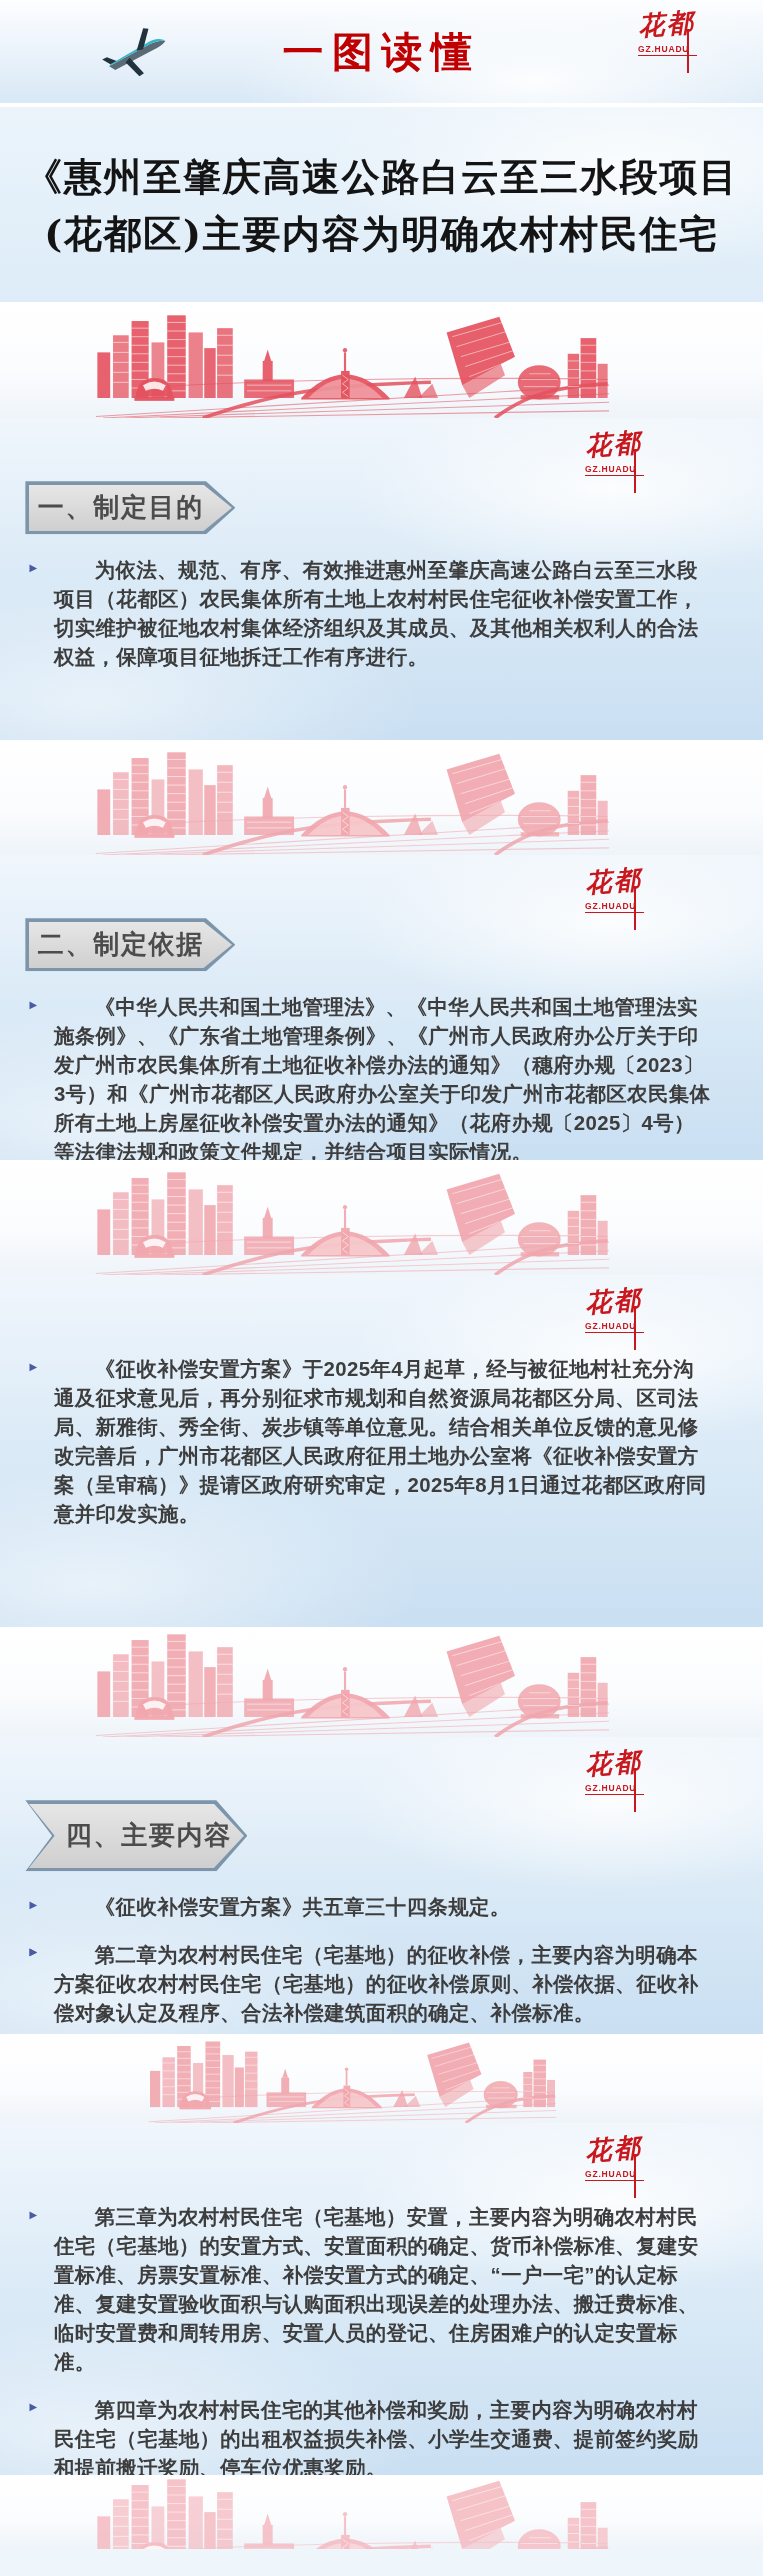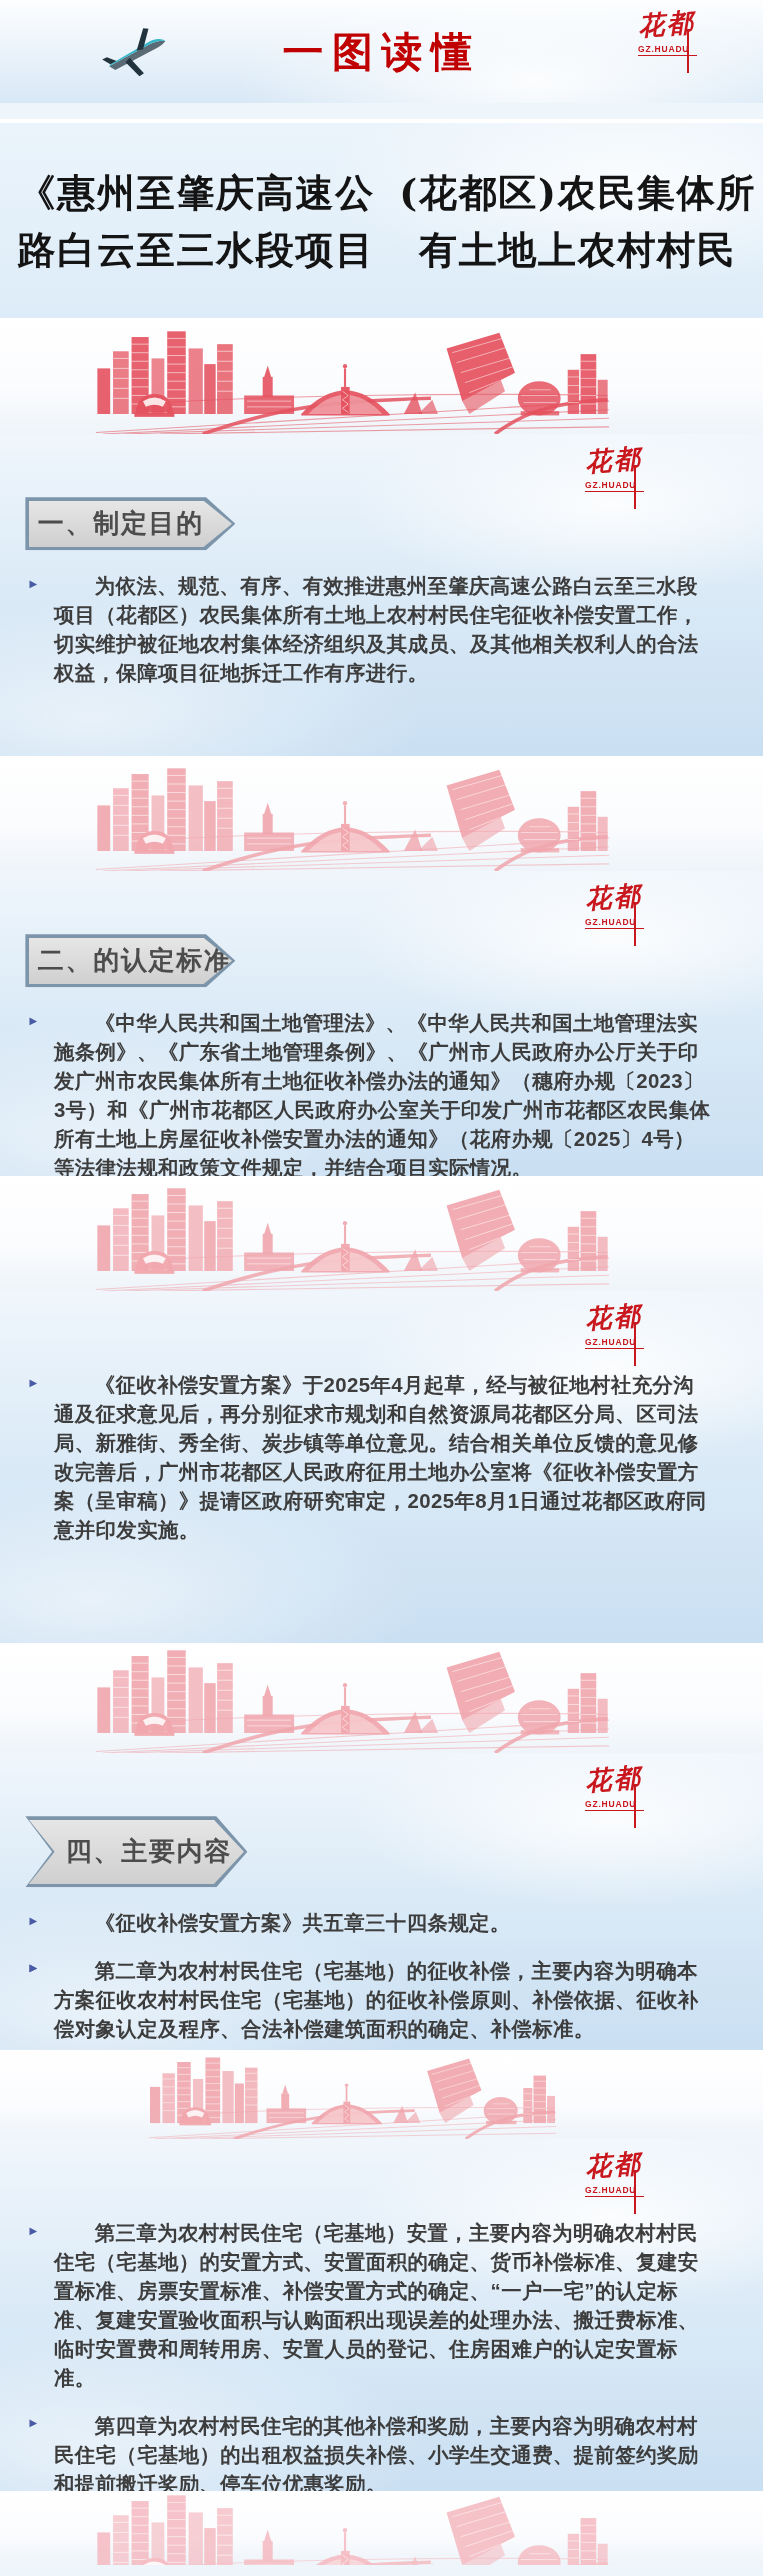--- a/index.html
+++ b/index.html
@@ -35,21 +35,21 @@
   .stamp-cn{font-family:"DejaVu Serif", serif;font-style:italic;font-weight:800;font-size:26px;letter-spacing:2.5px;transform:rotate(-5deg);}
   .stamp-en{margin-top:9px;font-size:8.5px;font-weight:800;letter-spacing:0.8px;border-bottom:1.7px solid #c9171e;padding-bottom:1.7px;width:59px;}
   .stamp::after{content:"";position:absolute;left:49px;top:18.7px;width:1.7px;height:44px;background:#c9171e;}
   .header .stamp{position:absolute;right:47px;top:10.2px;}
   .stamp-row{display:flex;justify-content:flex-end;padding:12px 100px 0 0;}
   
   .title-band{height:195px;border-top:4.2px solid #ffffff;
     background:
       radial-gradient(ellipse 424px 144px at 82% 30%, rgba(255,255,255,.8), rgba(255,255,255,0) 72%),
       linear-gradient(180deg,#ebf4fb 0%,#ddecf8 100%);
-    display:flex;flex-direction:row;justify-content:center;align-items:center;margin-top:16px;}
+    display:flex;flex-direction:column;justify-content:center;align-items:center;}
   .doc-title{font-family:"DejaVu Serif", serif;font-size:38px;font-weight:800;color:#141414;
     line-height:1.5;text-align:center;letter-spacing:1.7px;}
   
   .divider{display:flex;justify-content:center;align-items:flex-end;}
   .divider svg{width:543px;height:107px;margin-right:59px;}
   .d1{height:116px;color:#e4515e;}
   .dpink{color:#f0a6ad;}
   .d2{height:115px;}  .d3{height:115px;}  .d4{height:110px;}  .d5{height:89px;}
   .d5 svg{height:85px;}
   .dbottom{height:74px;color:#f4bdc3;align-items:flex-start;}
@@ -169,21 +169,21 @@
   </span>
   <div class="brand-title">一图读懂</div>
   <div class="stamp">
     <div class="stamp-cn">花都</div>
     <div class="stamp-en">GZ.HUADU</div>
   </div>
 </header>
 
 <div class="band title-band">
   <div class="doc-title">《惠州至肇庆高速公路白云至三水段项目</div>
-  <div class="doc-title">(花都区)农民集体所有土地上农村村民</div>
+  <div class="doc-title">(花都区)主要内容为明确农村村民住宅</div>
 </div>
 
 <div class="band divider paper d1">
   <svg viewBox="0 0 640 126" width="543" height="107">
       <use href="#skyline-sym"></use>
     </svg>
 </div>
 
 <section class="band sky s1">
   <div class="stamp-row">
@@ -207,21 +207,21 @@
 </div>
 
 <section class="band sky s2">
   <div class="stamp-row">
       <div class="stamp">
     <div class="stamp-cn">花都</div>
     <div class="stamp-en">GZ.HUADU</div>
   </div>
     </div>
   <div class="badge">
-    <div class="badge-inner">二、的认定标准</div>
+    <div class="badge-inner">二、制定依据</div>
   </div>
   <div class="paras">
     <p class="para"><span class="bullet">►</span><span>《中华人民共和国土地管理法》、《中华人民共和国土地管理法实施条例》、《广东省土地管理条例》、《广州市人民政府办公厅关于印发广州市农民集体所有土地征收补偿办法的通知》（穗府办规〔2023〕3号）和《广州市花都区人民政府办公室关于印发广州市花都区农民集体所有土地上房屋征收补偿安置办法的通知》（花府办规〔2025〕4号）等法律法规和政策文件规定，并结合项目实际情况。</span></p>
   </div>
 </section>
 
 <div class="band divider paper dpink d3">
   <svg viewBox="0 0 640 126" width="543" height="107">
       <use href="#skyline-sym"></use>
     </svg>

